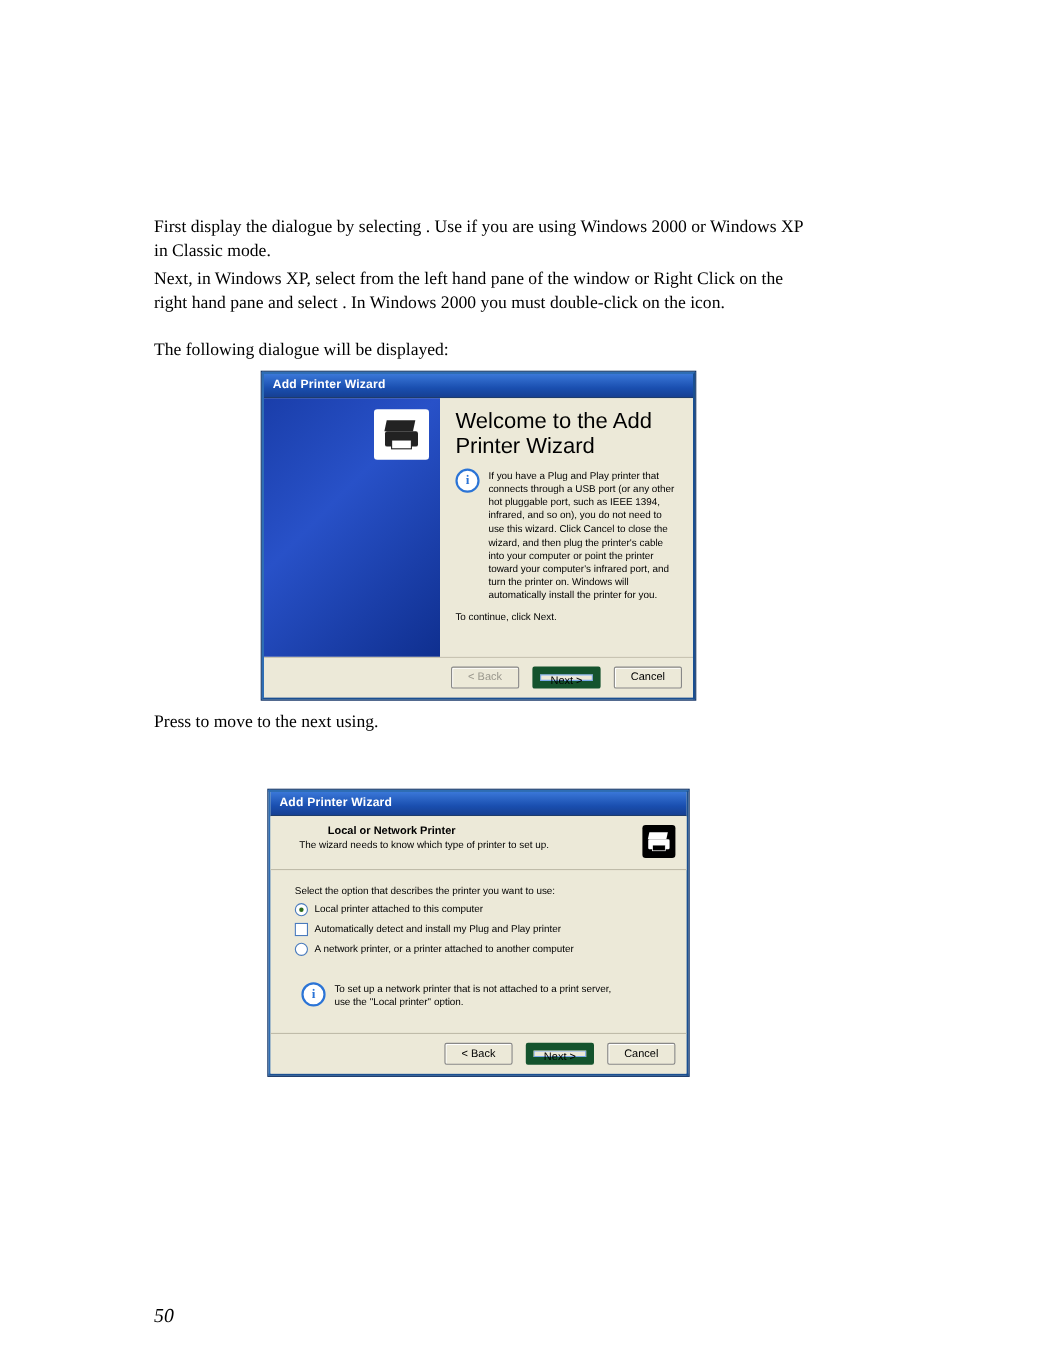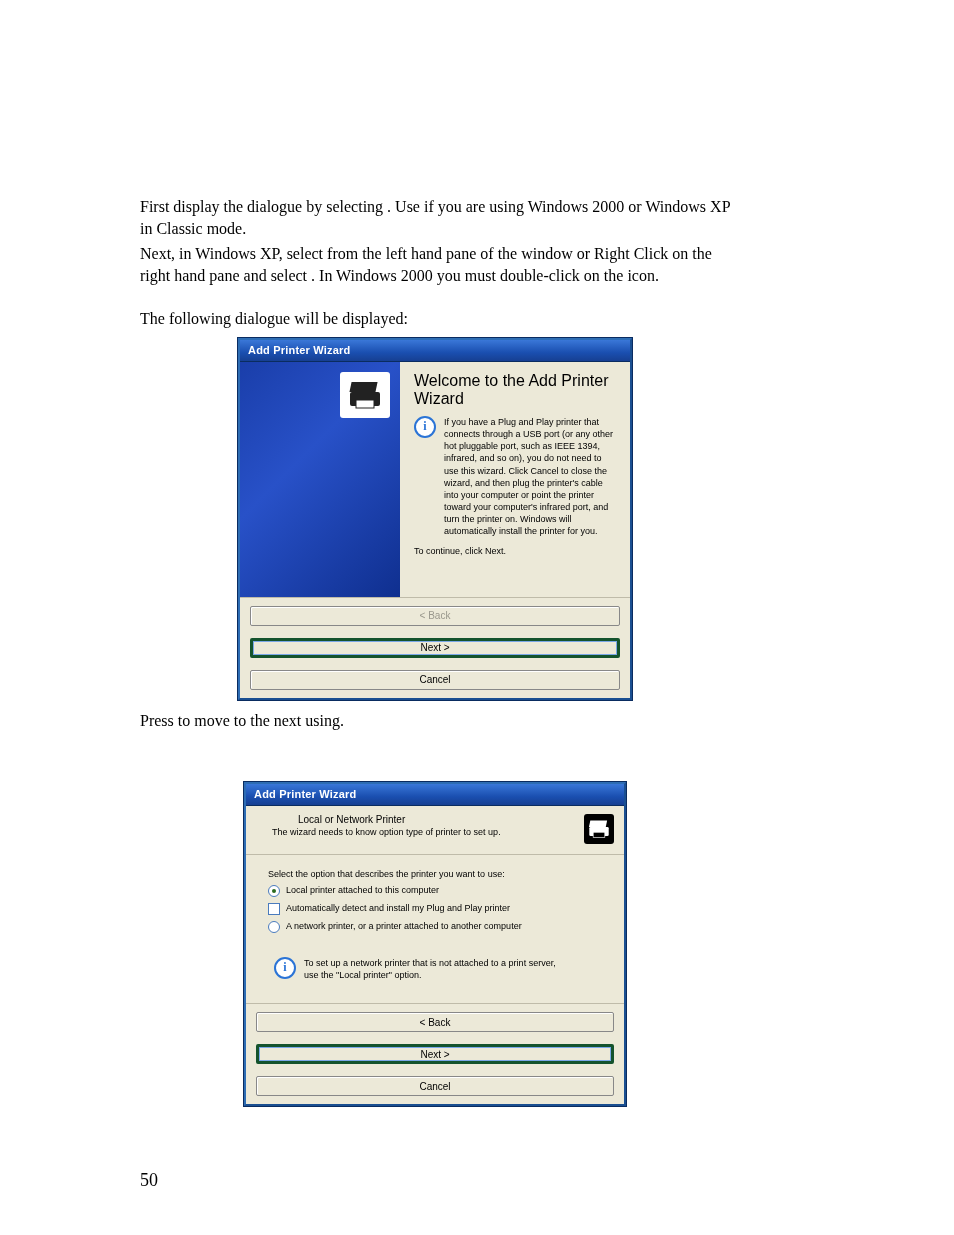--- a/index.html
+++ b/index.html
@@ -15,22 +15,23 @@
     box-sizing:border-box;
     padding:196px 120px 40px 140px;
     position:relative;
   }
   .body-text{line-height:1.35;}
   .para{margin:0 0 4px 0;}
   .spacer{height:18px;}
   .page-num{
     position:absolute;
     left:140px;
-    bottom:44px;
+    bottom:28px;
     font-size:18px;
+    font-style:italic;
   }
   
   .dialog{
     margin:8px auto 12px auto;
     border:2px solid #29a;
     border-color:#2e6db4 #1a4f91 #1a4f91 #2e6db4;
     background:#e8e4d8;
     font-family:Tahoma,Arial,sans-serif;
     font-size:10px;
     color:#000;
@@ -60,60 +61,60 @@
   }
   .printer-icon svg{display:block;}
   .dlg-main{
     flex:1;
     background:#ece9d8;
     padding:10px 14px 12px 14px;
   }
   .dlg-main h3{
     margin:0 0 8px 0;
     font-family:"Trebuchet MS",Arial,sans-serif;
-    font-size:16px;
+    font-size:20px;
     font-weight:normal;
     color:#000;
   }
   .info-row{display:flex;gap:8px;margin:8px 0;}
   .info-icon{
     width:18px;height:18px;border-radius:50%;
     background:#fff;border:2px solid #2b74d6;
     display:flex;align-items:center;justify-content:center;
     color:#2b74d6;font-weight:bold;font-family:Georgia,serif;
     font-size:12px;flex:0 0 auto;
   }
   .dlg-buttons{
     background:#ece9d8;
     border-top:1px solid #bfbba9;
     padding:8px 10px;
-    display:flex;justify-content:flex-end;gap:12px;flex-direction:column;
+    display:flex;justify-content:flex-end;gap:12px;
   }
   .btn{
     min-width:62px;height:20px;
     font:10px Tahoma,Arial,sans-serif;
     background:#ece9d8;
     border:1px solid #888;
     border-radius:2px;
     box-shadow:inset 1px 1px 0 #fff;
     cursor:pointer;
   }
   .btn[disabled]{color:#9a988d;cursor:default;}
-  .btn.default{border:3px solid #14532d;box-shadow:0 0 0 1px #7aa7e8 inset,inset 1px 1px 0 #fff;}
+  .btn.default{border:7px solid #14532d;box-shadow:0 0 0 1px #7aa7e8 inset,inset 1px 1px 0 #fff;}
   
   .dlg2{width:378px;}
   .dlg2 .dlg-body{display:block;background:#ece9d8;padding:0;}
   .dlg2-header{
     background:#ece9d8;
     border-bottom:1px solid #bfbba9;
     padding:8px 10px 10px 10px;
     display:flex;align-items:flex-start;justify-content:space-between;
   }
   .dlg2-header .titles{padding-left:6px;}
-  .dlg2-header .t1{font-weight:normal;font-size:10px;padding-left:36px;}
+  .dlg2-header .t1{font-weight:bold;font-size:10px;padding-left:36px;}
   .dlg2-header .t2{font-size:9px;padding-left:10px;margin-top:2px;}
   .dlg2-header .hicon{
     width:30px;height:30px;background:#000;border-radius:3px;
     display:flex;align-items:center;justify-content:center;
   }
   .dlg2-content{padding:14px 22px 12px 22px;font-size:9px;}
   .opt{display:flex;align-items:flex-start;gap:6px;margin:6px 0;}
   .radio{
     width:10px;height:10px;border:1px solid #4a7bbd;border-radius:50%;
     display:inline-flex;align-items:center;justify-content:center;background:#fff;
@@ -185,21 +186,21 @@
   </p>
 
   <div style="height:40px"></div>
 
   <div class="dialog dlg2">
     <div class="dlg-title">Add Printer Wizard</div>
     <div class="dlg-body">
       <div class="dlg2-header">
         <div class="titles">
           <div class="t1">Local or Network Printer</div>
-          <div class="t2">The wizard needs to know option type of printer to set up.</div>
+          <div class="t2">The wizard needs to know which type of printer to set up.</div>
         </div>
         <div class="hicon">
           <svg width="22" height="20" viewBox="0 0 34 30">
             <rect x="4" y="2" width="26" height="10" fill="#fff" transform="skewX(-12)"></rect>
             <rect x="2" y="12" width="30" height="14" rx="2" fill="#fff"></rect>
             <rect x="8" y="20" width="18" height="8" fill="#000" stroke="#fff"></rect>
           </svg>
         </div>
       </div>
       <div class="dlg2-content">

